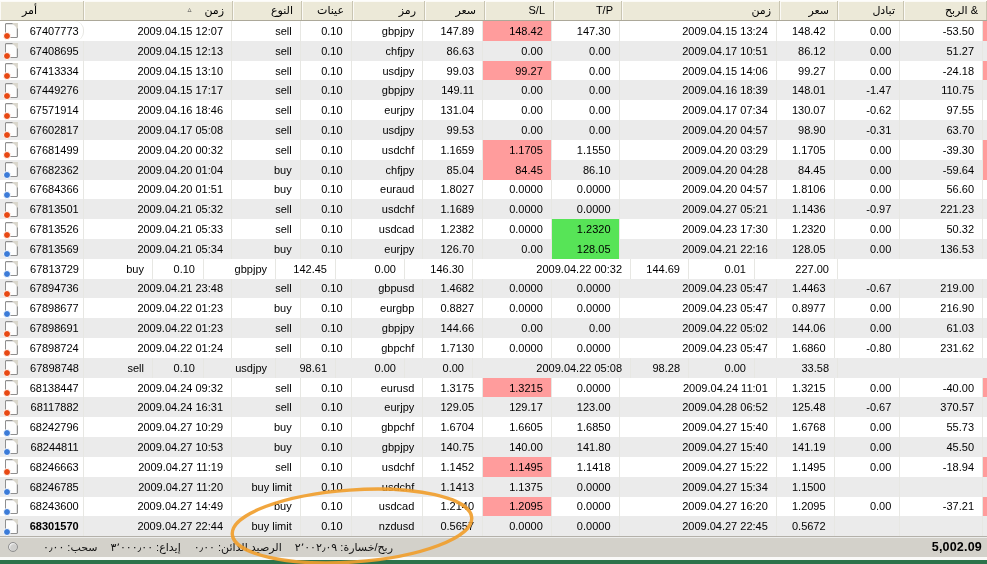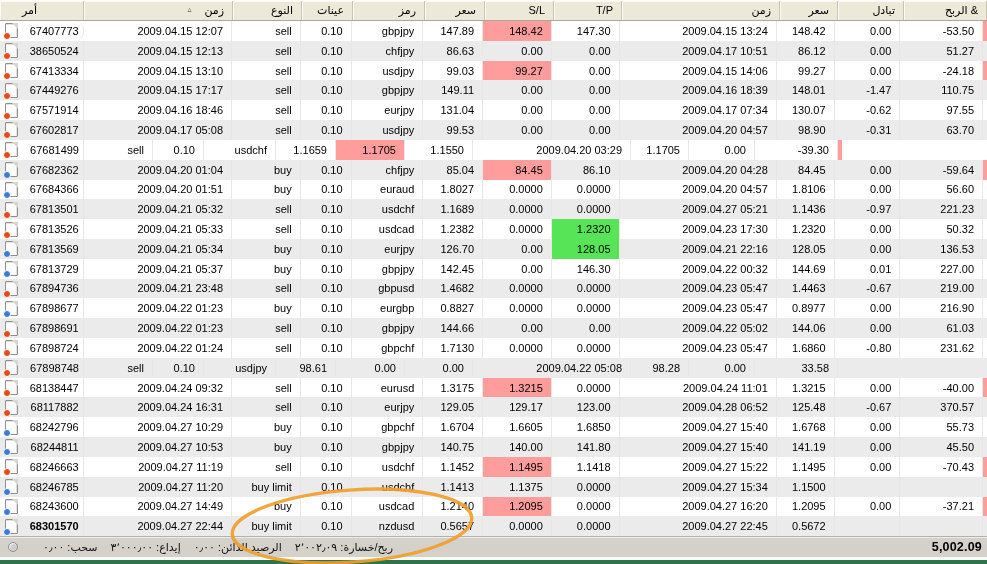--- a/index.html
+++ b/index.html
@@ -137,21 +137,21 @@
         <div class="cell c-tp" style="width: 68px;">147.30</div>
         <div class="cell c-close_time" style="width: 158px;">2009.04.15 13:24</div>
         <div class="cell c-close_price" style="width: 58px;">148.42</div>
         <div class="cell c-swap" style="width: 66px;">0.00</div>
         <div class="cell c-profit" style="width: 83px;">-53.50</div>
         <div class="edge hl-red"></div>
       </div>
       <div class="row alt">
         <div class="cell c-order" style="width: 84px;">
           <span class="doc-icon dot-red"></span>
-          <span>38650524</span>
+          <span>67408695</span>
         </div>
         <div class="cell c-open_time" style="width: 149px;">2009.04.15 12:13</div>
         <div class="cell c-type" style="width: 69px;">sell</div>
         <div class="cell c-lots" style="width: 51px;">0.10</div>
         <div class="cell c-symbol" style="width: 72px;">chfjpy</div>
         <div class="cell c-open_price" style="width: 60px;">86.63</div>
         <div class="cell c-sl" style="width: 69px;">0.00</div>
         <div class="cell c-tp" style="width: 68px;">0.00</div>
         <div class="cell c-close_time" style="width: 158px;">2009.04.17 10:51</div>
         <div class="cell c-close_price" style="width: 58px;">86.12</div>
@@ -229,20 +229,21 @@
         <div class="cell c-close_price" style="width: 58px;">98.90</div>
         <div class="cell c-swap" style="width: 66px;">-0.31</div>
         <div class="cell c-profit" style="width: 83px;">63.70</div>
         <div class="edge"></div>
       </div>
       <div class="row">
         <div class="cell c-order" style="width: 84px;">
           <span class="doc-icon dot-red"></span>
           <span>67681499</span>
         </div>
+        <div class="cell c-open_time" style="width: 149px;">2009.04.20 00:32</div>
         <div class="cell c-type" style="width: 69px;">sell</div>
         <div class="cell c-lots" style="width: 51px;">0.10</div>
         <div class="cell c-symbol" style="width: 72px;">usdchf</div>
         <div class="cell c-open_price" style="width: 60px;">1.1659</div>
         <div class="cell c-sl hl-red" style="width: 69px;">1.1705</div>
         <div class="cell c-tp" style="width: 68px;">1.1550</div>
         <div class="cell c-close_time" style="width: 158px;">2009.04.20 03:29</div>
         <div class="cell c-close_price" style="width: 58px;">1.1705</div>
         <div class="cell c-swap" style="width: 66px;">0.00</div>
         <div class="cell c-profit" style="width: 83px;">-39.30</div>
@@ -336,21 +337,20 @@
         <div class="cell c-close_price" style="width: 58px;">128.05</div>
         <div class="cell c-swap" style="width: 66px;">0.00</div>
         <div class="cell c-profit" style="width: 83px;">136.53</div>
         <div class="edge"></div>
       </div>
       <div class="row">
         <div class="cell c-order" style="width: 84px;">
           <span class="doc-icon dot-blue"></span>
           <span>67813729</span>
         </div>
-        <div class="cell c-open_time" style="width: 149px;">2009.04.21 05:37</div>
         <div class="cell c-type" style="width: 69px;">buy</div>
         <div class="cell c-lots" style="width: 51px;">0.10</div>
         <div class="cell c-symbol" style="width: 72px;">gbpjpy</div>
         <div class="cell c-open_price" style="width: 60px;">142.45</div>
         <div class="cell c-sl" style="width: 69px;">0.00</div>
         <div class="cell c-tp" style="width: 68px;">146.30</div>
         <div class="cell c-close_time" style="width: 158px;">2009.04.22 00:32</div>
         <div class="cell c-close_price" style="width: 58px;">144.69</div>
         <div class="cell c-swap" style="width: 66px;">0.01</div>
         <div class="cell c-profit" style="width: 83px;">227.00</div>
@@ -525,21 +525,21 @@
         <div class="cell c-open_time" style="width: 149px;">2009.04.27 11:19</div>
         <div class="cell c-type" style="width: 69px;">sell</div>
         <div class="cell c-lots" style="width: 51px;">0.10</div>
         <div class="cell c-symbol" style="width: 72px;">usdchf</div>
         <div class="cell c-open_price" style="width: 60px;">1.1452</div>
         <div class="cell c-sl hl-red" style="width: 69px;">1.1495</div>
         <div class="cell c-tp" style="width: 68px;">1.1418</div>
         <div class="cell c-close_time" style="width: 158px;">2009.04.27 15:22</div>
         <div class="cell c-close_price" style="width: 58px;">1.1495</div>
         <div class="cell c-swap" style="width: 66px;">0.00</div>
-        <div class="cell c-profit" style="width: 83px;">-70.43</div>
+        <div class="cell c-profit" style="width: 83px;">-18.94</div>
         <div class="edge hl-red"></div>
       </div>
       <div class="row alt">
         <div class="cell c-order" style="width: 84px;">
           <span class="doc-icon dot-blue"></span>
           <span>68246785</span>
         </div>
         <div class="cell c-open_time" style="width: 149px;">2009.04.27 11:20</div>
         <div class="cell c-type" style="width: 69px;">buy limit</div>
         <div class="cell c-lots" style="width: 51px;">0.10</div>

